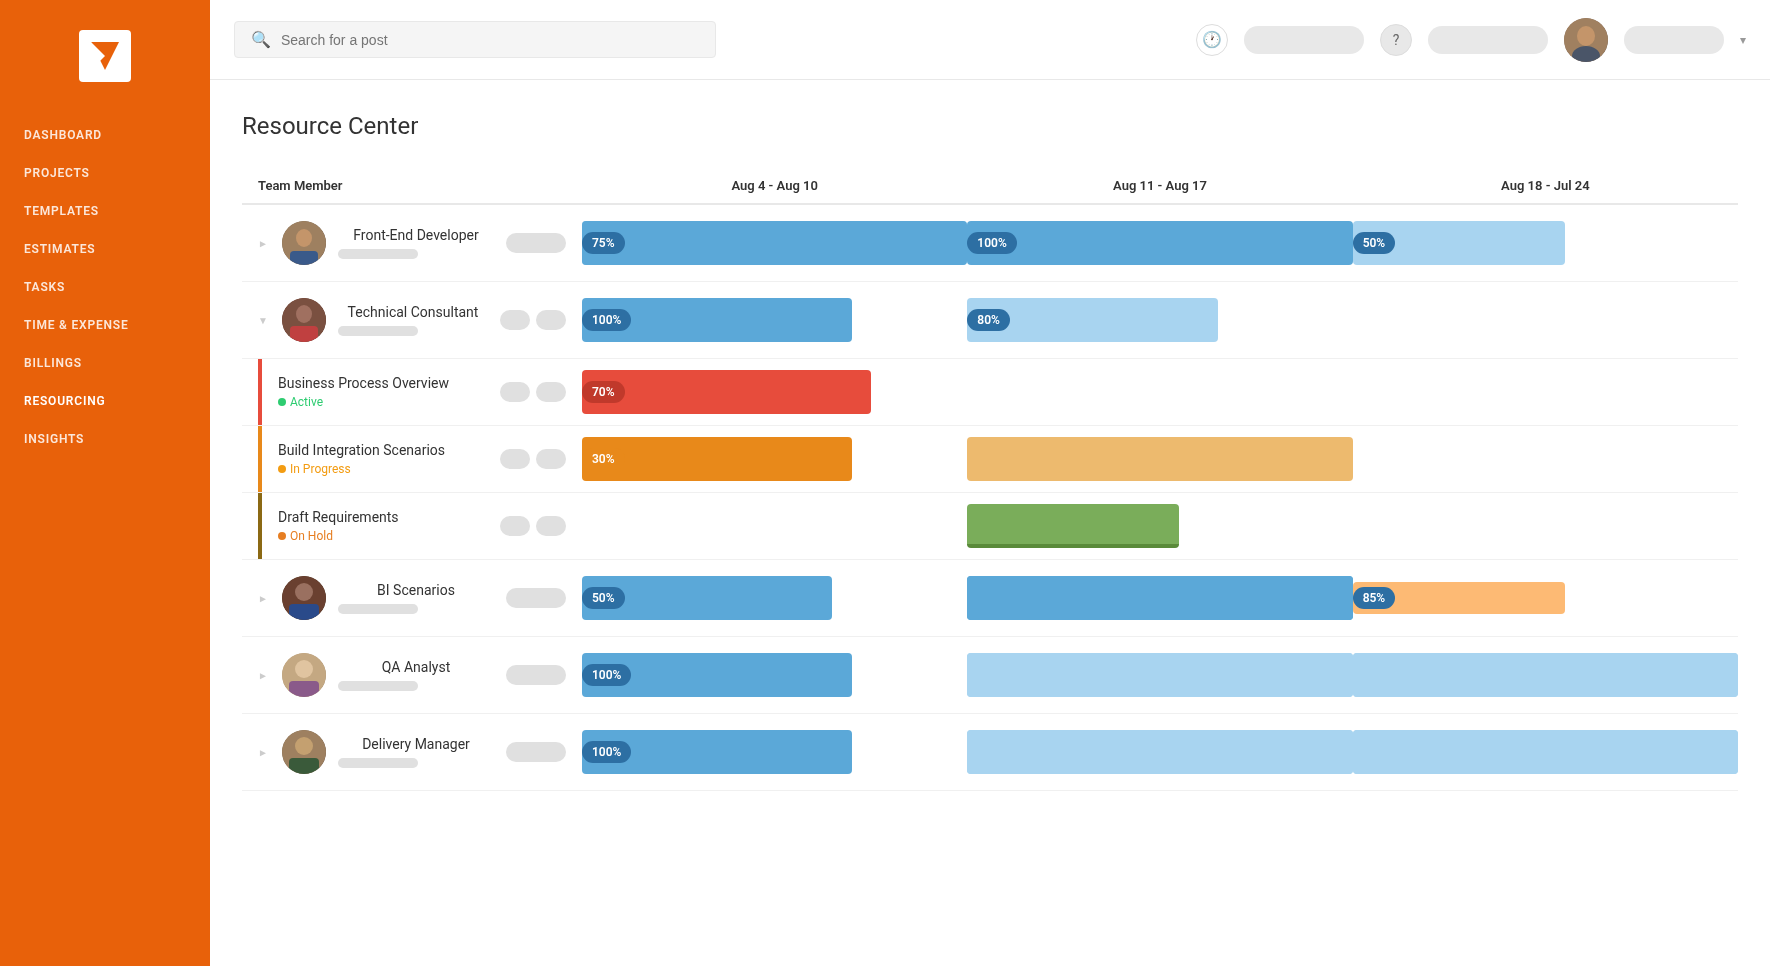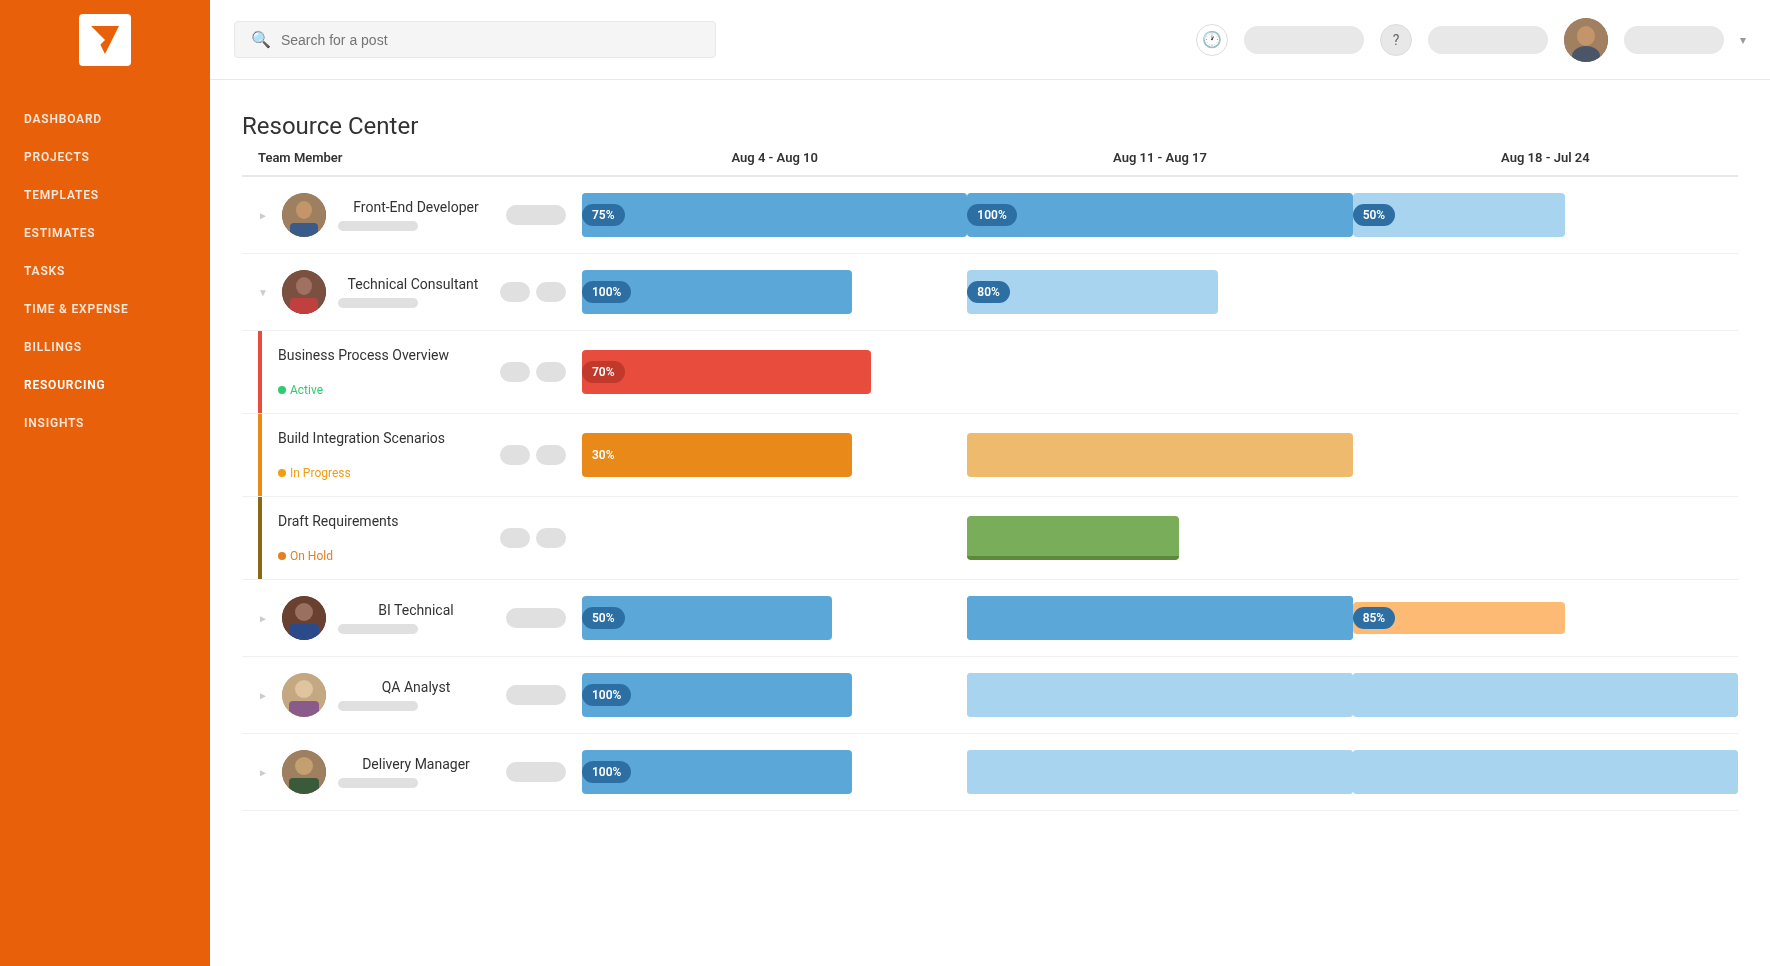--- a/index.html
+++ b/index.html
@@ -6,21 +6,21 @@
     body { font-family: -apple-system, BlinkMacSystemFont, 'Segoe UI', Roboto, sans-serif; background: #f5f5f5; display: flex; height: 966px; overflow: hidden; }
 
     
     .sidebar {
       width: 210px;
       min-width: 210px;
       background: #e8610a;
       display: flex;
       flex-direction: column;
       align-items: flex-start;
-      padding-top: 0;
+      padding-top: 16px;
       height: 100%;
     }
     .sidebar-logo {
       width: 100%;
       height: 80px;
       display: flex;
       align-items: center;
       justify-content: center;
       background: #e8610a;
     }
@@ -102,20 +102,21 @@
     
     .page-content {
       flex: 1;
       overflow-y: auto;
       padding: 32px 32px 0 32px;
     }
     .page-title {
       font-size: 24px;
       font-weight: 400;
       color: #333;
+      margin-bottom: 28px;
     }
 
     
     .resource-table {
       width: 100%;
       border-collapse: collapse;
     }
     .resource-table th {
       font-size: 13px;
       font-weight: 600;
@@ -198,21 +199,21 @@
       bottom: 0;
     }
     .project-info { flex: 1; }
     .project-name {
       font-size: 14px;
       color: #333;
       font-weight: 400;
     }
     .project-status {
       font-size: 12px;
-      margin-top: 20px;
+      margin-top: 4px;
       display: flex;
       align-items: center;
       gap: 4px;
     }
     .status-dot {
       width: 8px;
       height: 8px;
       border-radius: 50%;
       display: inline-block;
     }
@@ -539,21 +540,21 @@
             <div class="row-member">
               <span class="expand-arrow">►</span>
               <div class="av-img" style="background:linear-gradient(135deg,#5a3822,#3a2010);border-radius:50%;flex-shrink:0;">
                 <svg width="44" height="44" viewBox="0 0 44 44">
                   <circle cx="22" cy="22" r="22" fill="#6a4030"></circle>
                   <ellipse cx="22" cy="16" rx="9" ry="9" fill="#9a7060"></ellipse>
                   <rect x="7" y="28" width="30" height="16" rx="4" fill="#2a4a8a"></rect>
                 </svg>
               </div>
               <div class="member-info">
-                <div class="member-name">BI Technical</div>
+                <div class="member-name">BI Scenarios</div>
                 <div class="member-sub"></div>
               </div>
               <div class="member-actions">
                 <div class="action-pill-long"></div>
               </div>
             </div>
           </td>
           <td class="bar-cell">
             <div class="bar-container">
               <div style="width:65%;height:44px;background:#5ba8d8;border-radius:4px;position:relative;">

